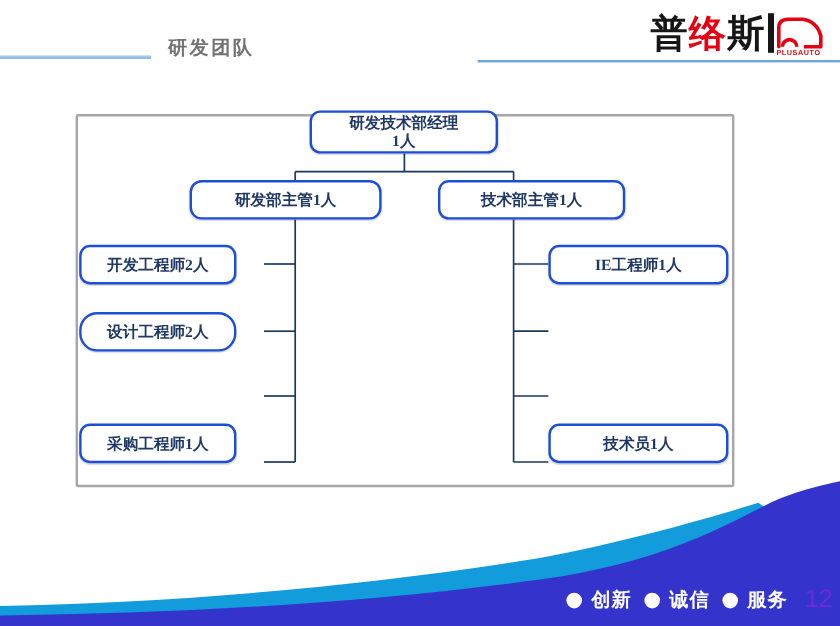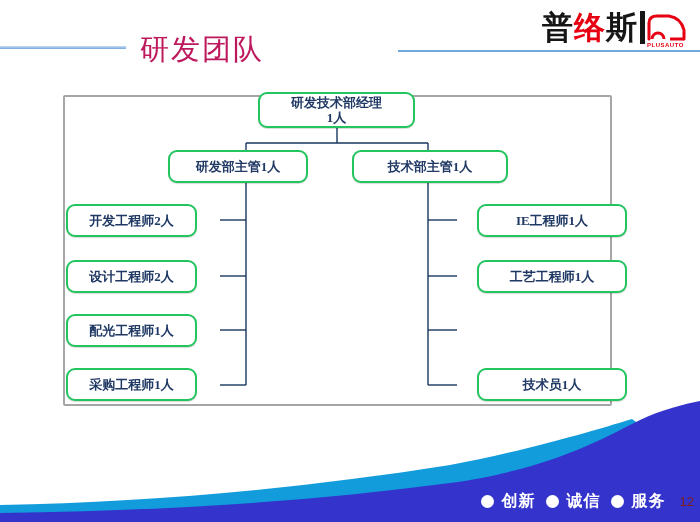--- a/index.html
+++ b/index.html
@@ -3,21 +3,21 @@
 <meta charset="utf-8">
 <style>
   html,body{margin:0;padding:0;}
   .slide{
     position:relative;width:700px;height:522px;background:#ffffff;overflow:hidden;
     font-family:"Liberation Sans","DejaVu Sans",sans-serif;
   }
   
   .page-title{
     position:absolute;left:140px;top:30px;width:200px;
-    font-size:29px;font-weight:normal;color:#be185d;letter-spacing:2px;
+    font-size:16px;font-weight:bold;color:#737373;letter-spacing:2px;
   }
   .rule-left{
     position:absolute;left:0;top:46px;width:126px;height:3px;
     background:linear-gradient(to bottom,#c9def2,#6fa8dc);
   }
   .rule-right{
     position:absolute;left:398px;top:50px;width:302px;height:2px;
     background:#6fa8dc;
   }
   
@@ -31,42 +31,42 @@
     position:absolute;left:7px;top:34px;font-size:6px;font-weight:bold;
     color:#e60012;letter-spacing:0.5px;
   }
   
   .chart-panel{
     position:absolute;left:63px;top:95px;width:549px;height:311px;
     border:2px solid #a6a6a6;border-radius:2px;background:transparent;box-sizing:border-box;
   }
   .connectors{position:absolute;left:0;top:0;width:700px;height:522px;}
   .org-box{
-    position:absolute;background:#fff;border:2px solid #22c55e;border-radius:9px;
+    position:absolute;background:#fff;border:2px solid #1d4ed8;border-radius:9px;
     display:flex;flex-direction:column;align-items:center;justify-content:center;
     color:#1f3864;font-weight:bold;font-size:13px;line-height:15px;text-align:center;
     font-family:"Liberation Serif","DejaVu Serif",serif;box-sizing:border-box;
     box-shadow:0 1px 1px rgba(0,0,0,0.15);
   }
   .root-box   {left:258px;top:92px;width:157px;height:36px;}
-  .mgr-left   {left:168px;top:150px;width:140px;height:33px;}
-  .mgr-right  {left:352px;top:150px;width:156px;height:33px;}
+  .mgr-left   {left:158px;top:150px;width:160px;height:33px;border-radius:10px;}
+  .mgr-right  {left:365px;top:150px;width:156px;height:33px;}
   .lcol{left:66px;width:131px;height:33px;}
-  .rcol{left:457px;width:150px;height:33px;margin-left:20px;}
-  .row1{top:204px;} .row2{top:260px;} .row3{top:314px;} .row4{top:368px;}
+  .rcol{left:457px;width:150px;height:33px;}
+  .row1{top:204px;} .row2{top:260px;border-radius:15px;} .row3{top:314px;} .row4{top:353px;}
   
   .waves{position:absolute;left:0;bottom:0;width:700px;height:522px;pointer-events:none;}
   .footer-band{
     position:absolute;right:6px;bottom:10px;display:flex;align-items:center;gap:10px;
   }
   .footer-item{display:flex;align-items:center;gap:8px;}
   .bullet{width:13px;height:13px;border-radius:50%;background:#ffffff;}
   .footer-label{color:#ffffff;font-weight:bold;font-size:16px;
     font-family:"Liberation Serif","DejaVu Serif",serif;letter-spacing:1px;}
-  .page-number{color:#7f1d1d;font-size:13px;margin-left:4px;font-family:"Liberation Sans",sans-serif;}
+  .page-number{color:#6d28d9;font-size:21px;margin-left:4px;font-family:"Liberation Sans",sans-serif;}
 </style>
 </head>
 <body>
 
 <div class="slide">
 
   <div class="rule-left"></div>
   <div class="page-title">研发团队</div>
   <div class="rule-right"></div>
 
@@ -119,32 +119,26 @@
   <div class="org-box mgr-right">
     <span>技术部主管1人</span>
   </div>
 
   <div class="org-box lcol row1">
     <span>开发工程师2人</span>
   </div>
   <div class="org-box lcol row2">
     <span>设计工程师2人</span>
   </div>
-  <div class="org-box lcol row3">
-    <span>配光工程师1人</span>
-  </div>
   <div class="org-box lcol row4">
     <span>采购工程师1人</span>
   </div>
 
   <div class="org-box rcol row1">
     <span>IE工程师1人</span>
-  </div>
-  <div class="org-box rcol row2">
-    <span>工艺工程师1人</span>
   </div>
   <div class="org-box rcol row4">
     <span>技术员1人</span>
   </div>
 
   <svg class="waves" width="700" height="522" viewBox="0 0 700 522">
     <path d="M0,505 C150,502 300,489 450,465 C520,452 590,432 632,419 L700,468 L700,522 L0,522 Z" fill="#129cdb"></path>
     <path d="M0,513 C150,511 300,503 450,483 C550,469 600,440 640,420 C660,410 685,404 700,401 L700,522 L0,522 Z" fill="#3434cc"></path>
   </svg>
 

